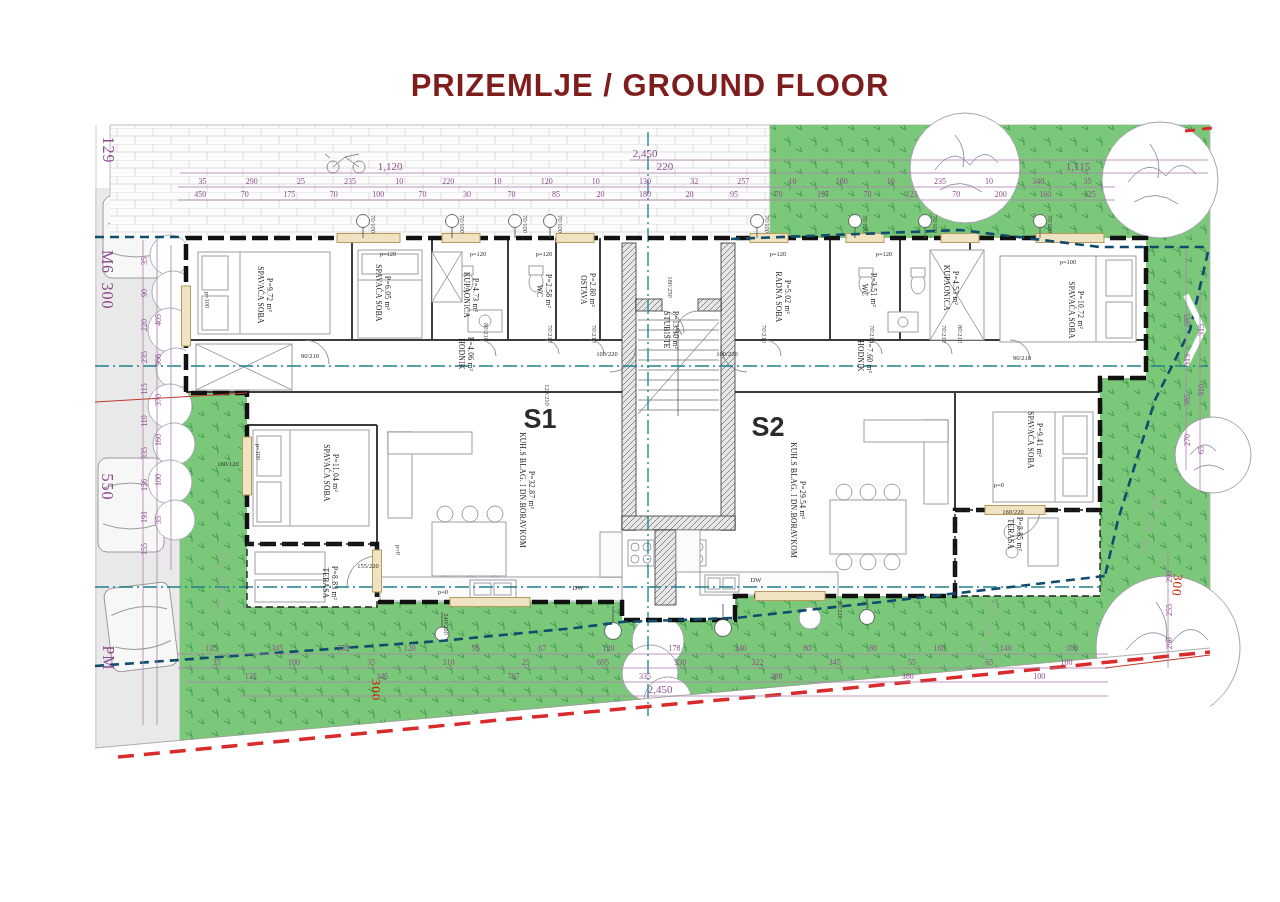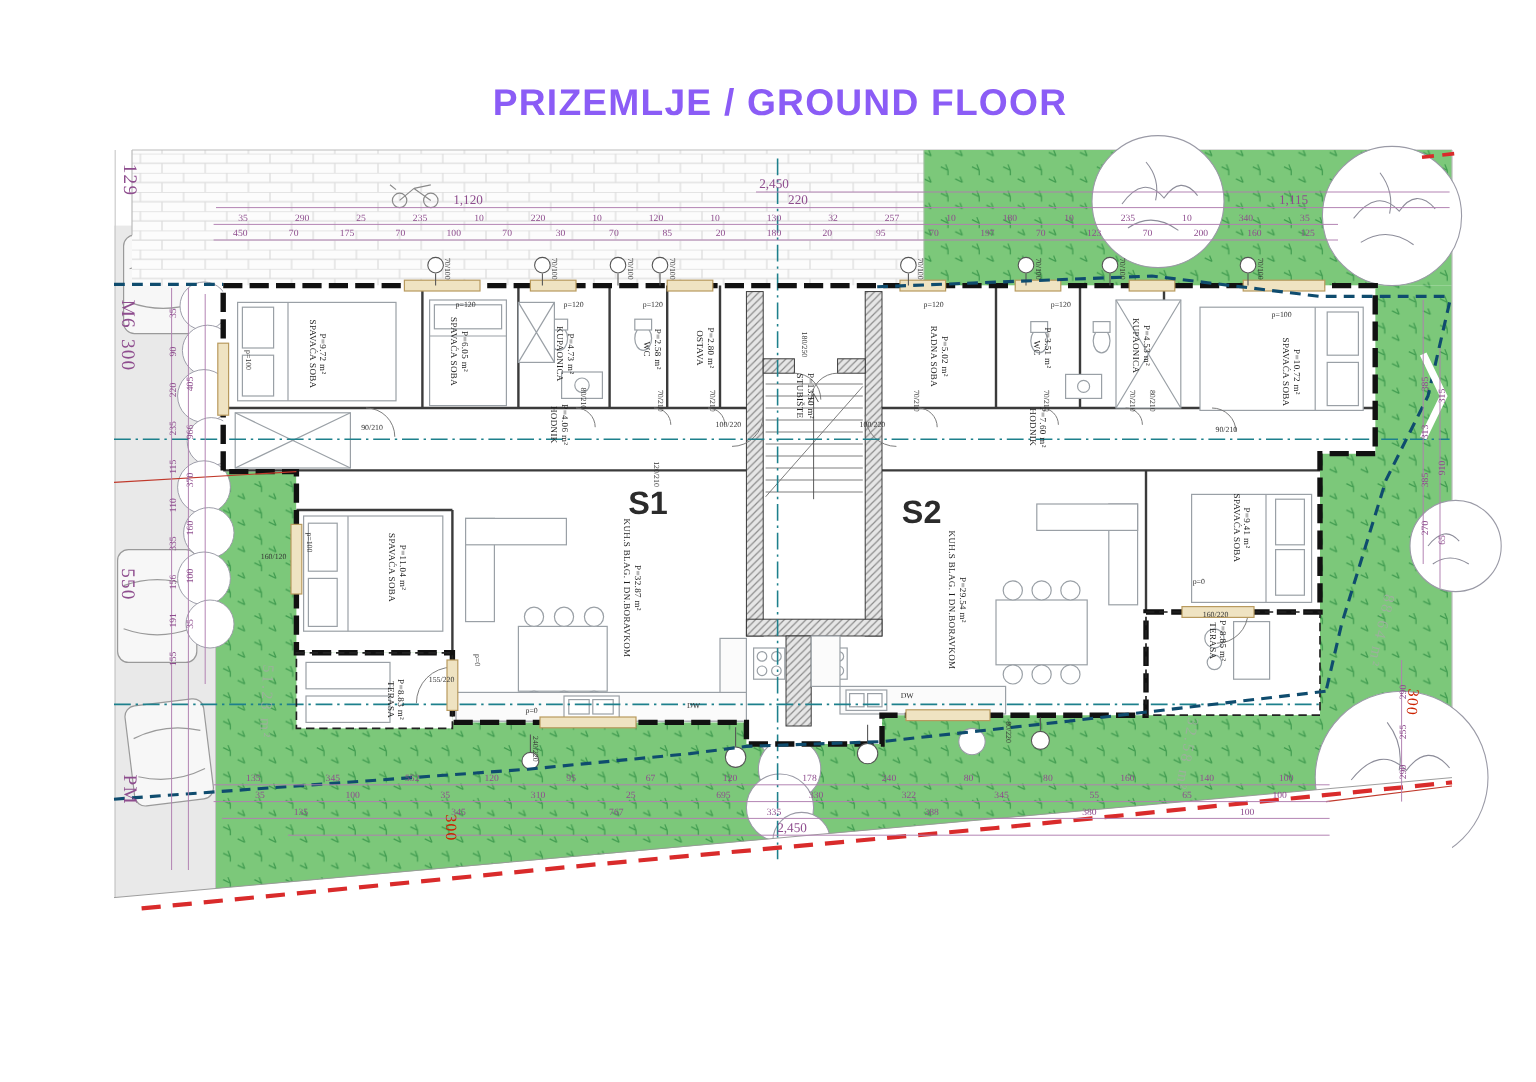--- a/index.html
+++ b/index.html
@@ -1,20 +1,20 @@
 <!DOCTYPE html>
 <html><head>
 <meta charset="utf-8">
 <style>
   html,body{margin:0;padding:0;background:#fff;}
   .stage{position:relative;width:1280px;height:902px;background:#fff;overflow:hidden;
          font-family:"Liberation Serif",serif;}
   .title{position:absolute;top:68px;left:650px;transform:translateX(-50%);
          font-family:"Liberation Sans",sans-serif;font-weight:800;font-size:31px;
-         letter-spacing:1px;color:#8b5cf6;white-space:nowrap;}
+         letter-spacing:1px;color:#7f1d1d;white-space:nowrap;}
   svg{position:absolute;left:0;top:0;}
   svg text{font-family:"Liberation Serif",serif;fill:#2b2b2b;}
   [data-dim-chain] text{font-size:8px;fill:#8E4D8E;text-anchor:middle;}
   .big-dim{font-size:11px;fill:#8E4D8E;text-anchor:middle;}
   .edge-num{font-size:16px;fill:#8E4D8E;text-anchor:middle;letter-spacing:1px;}
   .room text{font-size:7.5px;fill:#1c1c1c;text-anchor:middle;letter-spacing:.3px;}
   .open-label{font-size:6.5px;fill:#333;text-anchor:middle;}
   .unit-label{font-family:"Liberation Sans",sans-serif;font-weight:bold;font-size:27px;text-anchor:middle;}
   .area-label{font-size:13px;fill:#9CB19C;text-anchor:middle;letter-spacing:2px;}
   .red-label{font-size:13px;fill:#CC2200;text-anchor:middle;letter-spacing:1px;}

